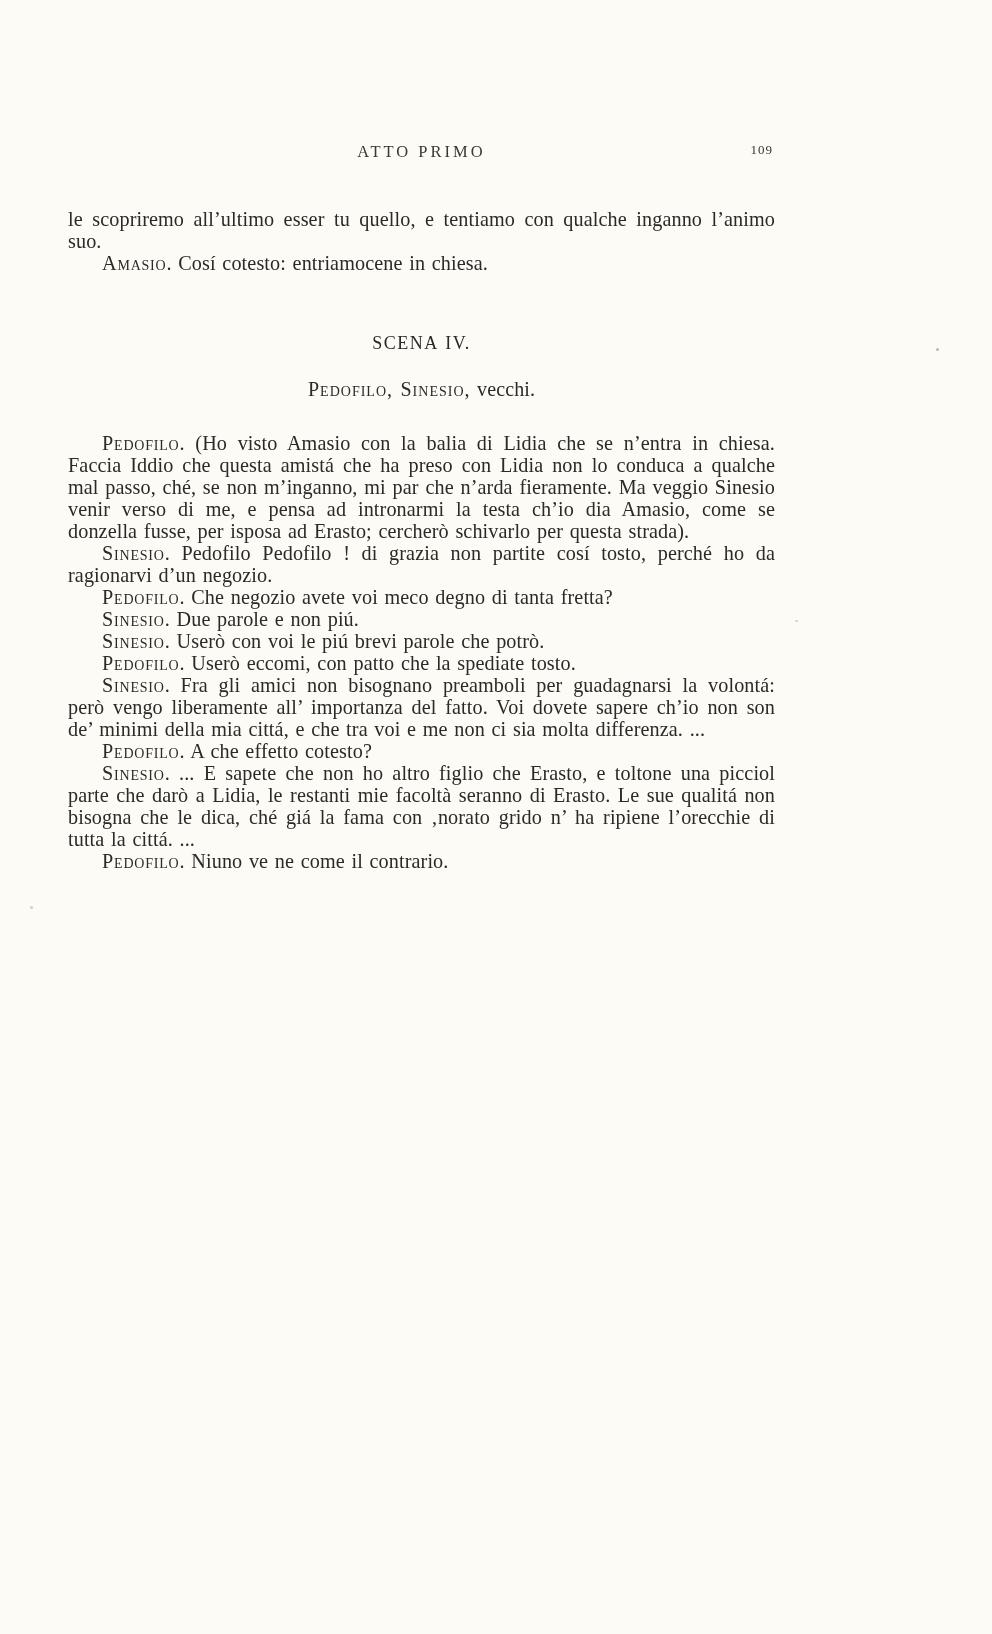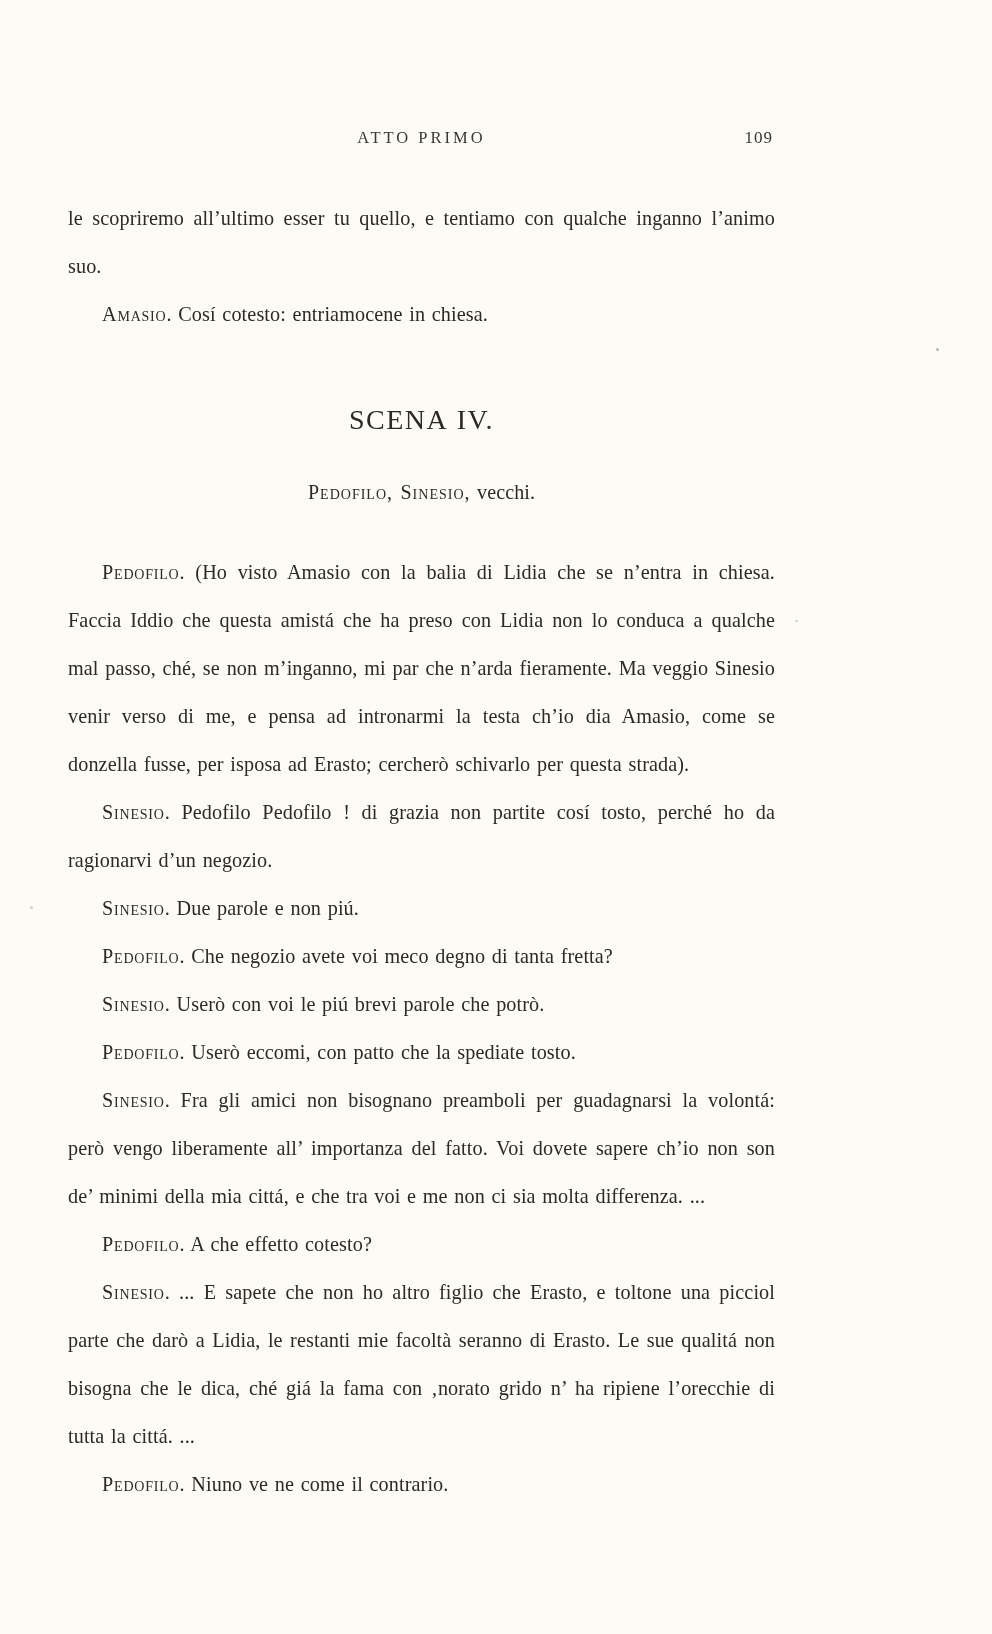--- a/index.html
+++ b/index.html
@@ -14,67 +14,67 @@
     margin: 0 auto;
     background: #fcfbf6;
     color: #2b2a26;
     font-family: "Liberation Serif", "DejaVu Serif", serif;
     overflow: hidden;
     box-sizing: border-box;
   }
   .textcol {
     position: absolute;
     left: 68px;
-    top: 128px;
+    top: 142px;
     width: 707px;
   }
   .running-header {
     position: relative;
     width: 100%;
     height: 26px;
     font-size: 16.5px;
     color: #3a3832;
   }
   .running-title {
     text-align: center;
     letter-spacing: 3px;
     font-variant: small-caps;
   }
   .page-number {
     position: absolute;
     right: 2px;
     top: 0;
     letter-spacing: 1px;
-    font-size: 17px;
+    font-size: 13px;
   }
   .body-text {
     margin-top: 40px;
   }
   p {
     margin: 0;
     font-size: 20.2px;
-    line-height: 48px;
+    line-height: 22px;
     text-align: justify;
     text-align-last: left;
     letter-spacing: 0.1px;
     word-spacing: 1.5px;
   }
   .continuation { text-indent: 0; }
   .speech { text-indent: 34px; }
   .speaker {
     font-variant: small-caps;
     letter-spacing: 0.8px;
   }
   .scene-heading {
     margin-top: 58px;
     margin-bottom: 24px;
     text-align: center;
     text-align-last: center;
     text-indent: 0;
-    font-size: 28px;
+    font-size: 18px;
     letter-spacing: 1.5px;
   }
   .cast {
     margin-bottom: 32px;
     text-align: center;
     text-align-last: center;
     text-indent: 0;
     font-size: 20px;
   }
   .sc {
@@ -110,23 +110,23 @@
       <p class="speech"><span class="speaker">Amasio</span><span>. Cosí cotesto: entriamocene in chiesa.</span></p>
 
       <p class="scene-heading">SCENA IV.</p>
 
       <p class="cast"><span class="sc">Pedofilo, Sinesio,</span><span> vecchi.</span></p>
 
       <p class="speech"><span class="speaker">Pedofilo</span><span>. (Ho visto Amasio con la balia di Lidia che se n’entra in chiesa. Faccia Iddio che questa amistá che ha preso con Lidia non lo conduca a qualche mal passo, ché, se non m’inganno, mi par che n’arda fieramente. Ma veggio Sinesio venir verso di me, e pensa ad intronarmi la testa ch’io dia Amasio, come se donzella fusse, per isposa ad Erasto; cercherò schivarlo per questa strada).</span></p>
 
       <p class="speech"><span class="speaker">Sinesio</span><span>. Pedofilo Pedofilo ! di grazia non partite cosí tosto, perché ho da ragionarvi d’un negozio.</span></p>
 
+      <p class="speech"><span class="speaker">Pedofilo</span><span>. Che negozio avete voi meco degno di tanta fretta?</span></p>
+
       <p class="speech"><span class="speaker">Sinesio</span><span>. Due parole e non piú.</span></p>
-
-      <p class="speech"><span class="speaker">Pedofilo</span><span>. Che negozio avete voi meco degno di tanta fretta?</span></p>
 
 
 
 
       <p class="speech"><span class="speaker">Sinesio</span><span>. Userò con voi le piú brevi parole che potrò.</span></p>
 
       <p class="speech"><span class="speaker">Pedofilo</span><span>. Userò eccomi, con patto che la spediate tosto.</span></p>
 
       <p class="speech"><span class="speaker">Sinesio</span><span>. Fra gli amici non bisognano preamboli per guadagnarsi la volontá: però vengo liberamente all’ importanza del fatto. Voi dovete sapere ch’io non son de’ minimi della mia cittá, e che tra voi e me non ci sia molta differenza. ...</span></p>
 

